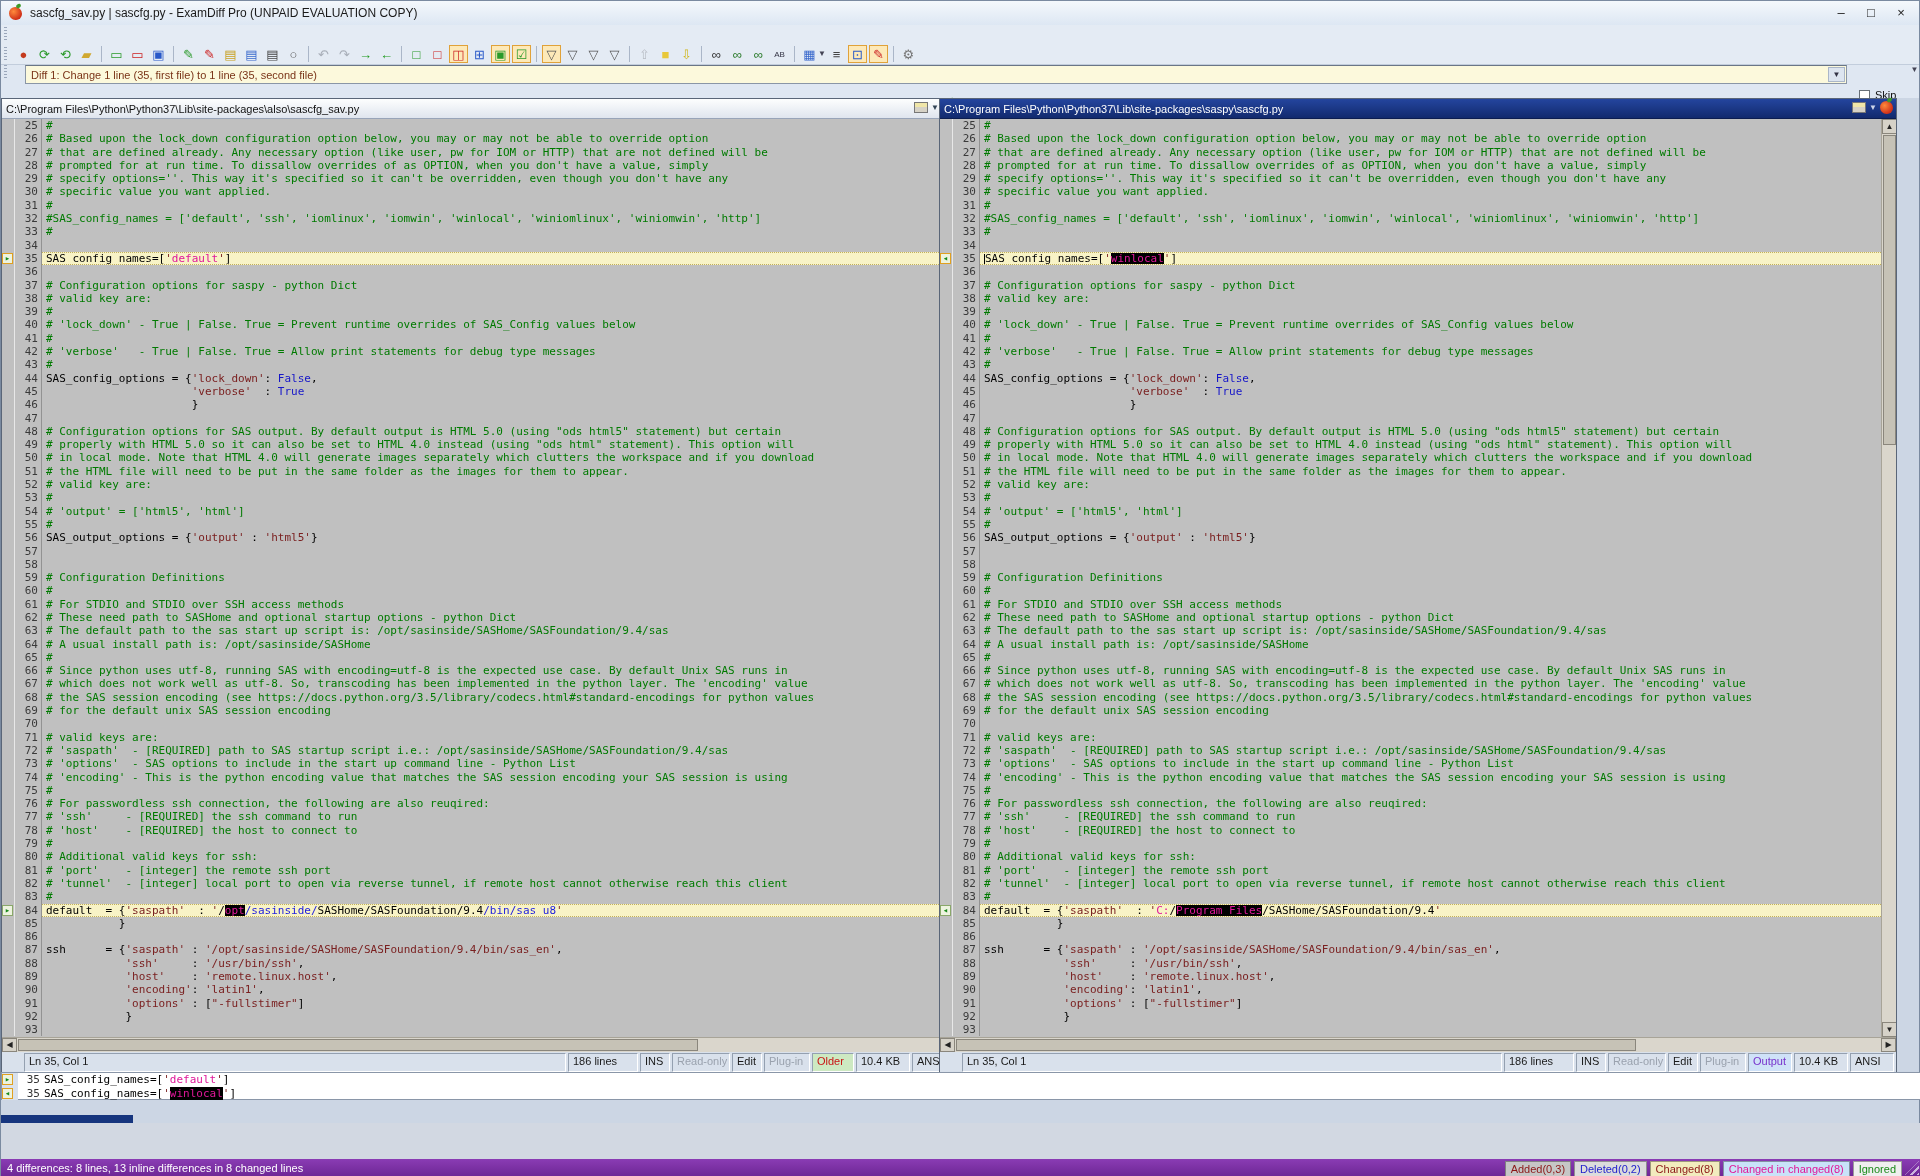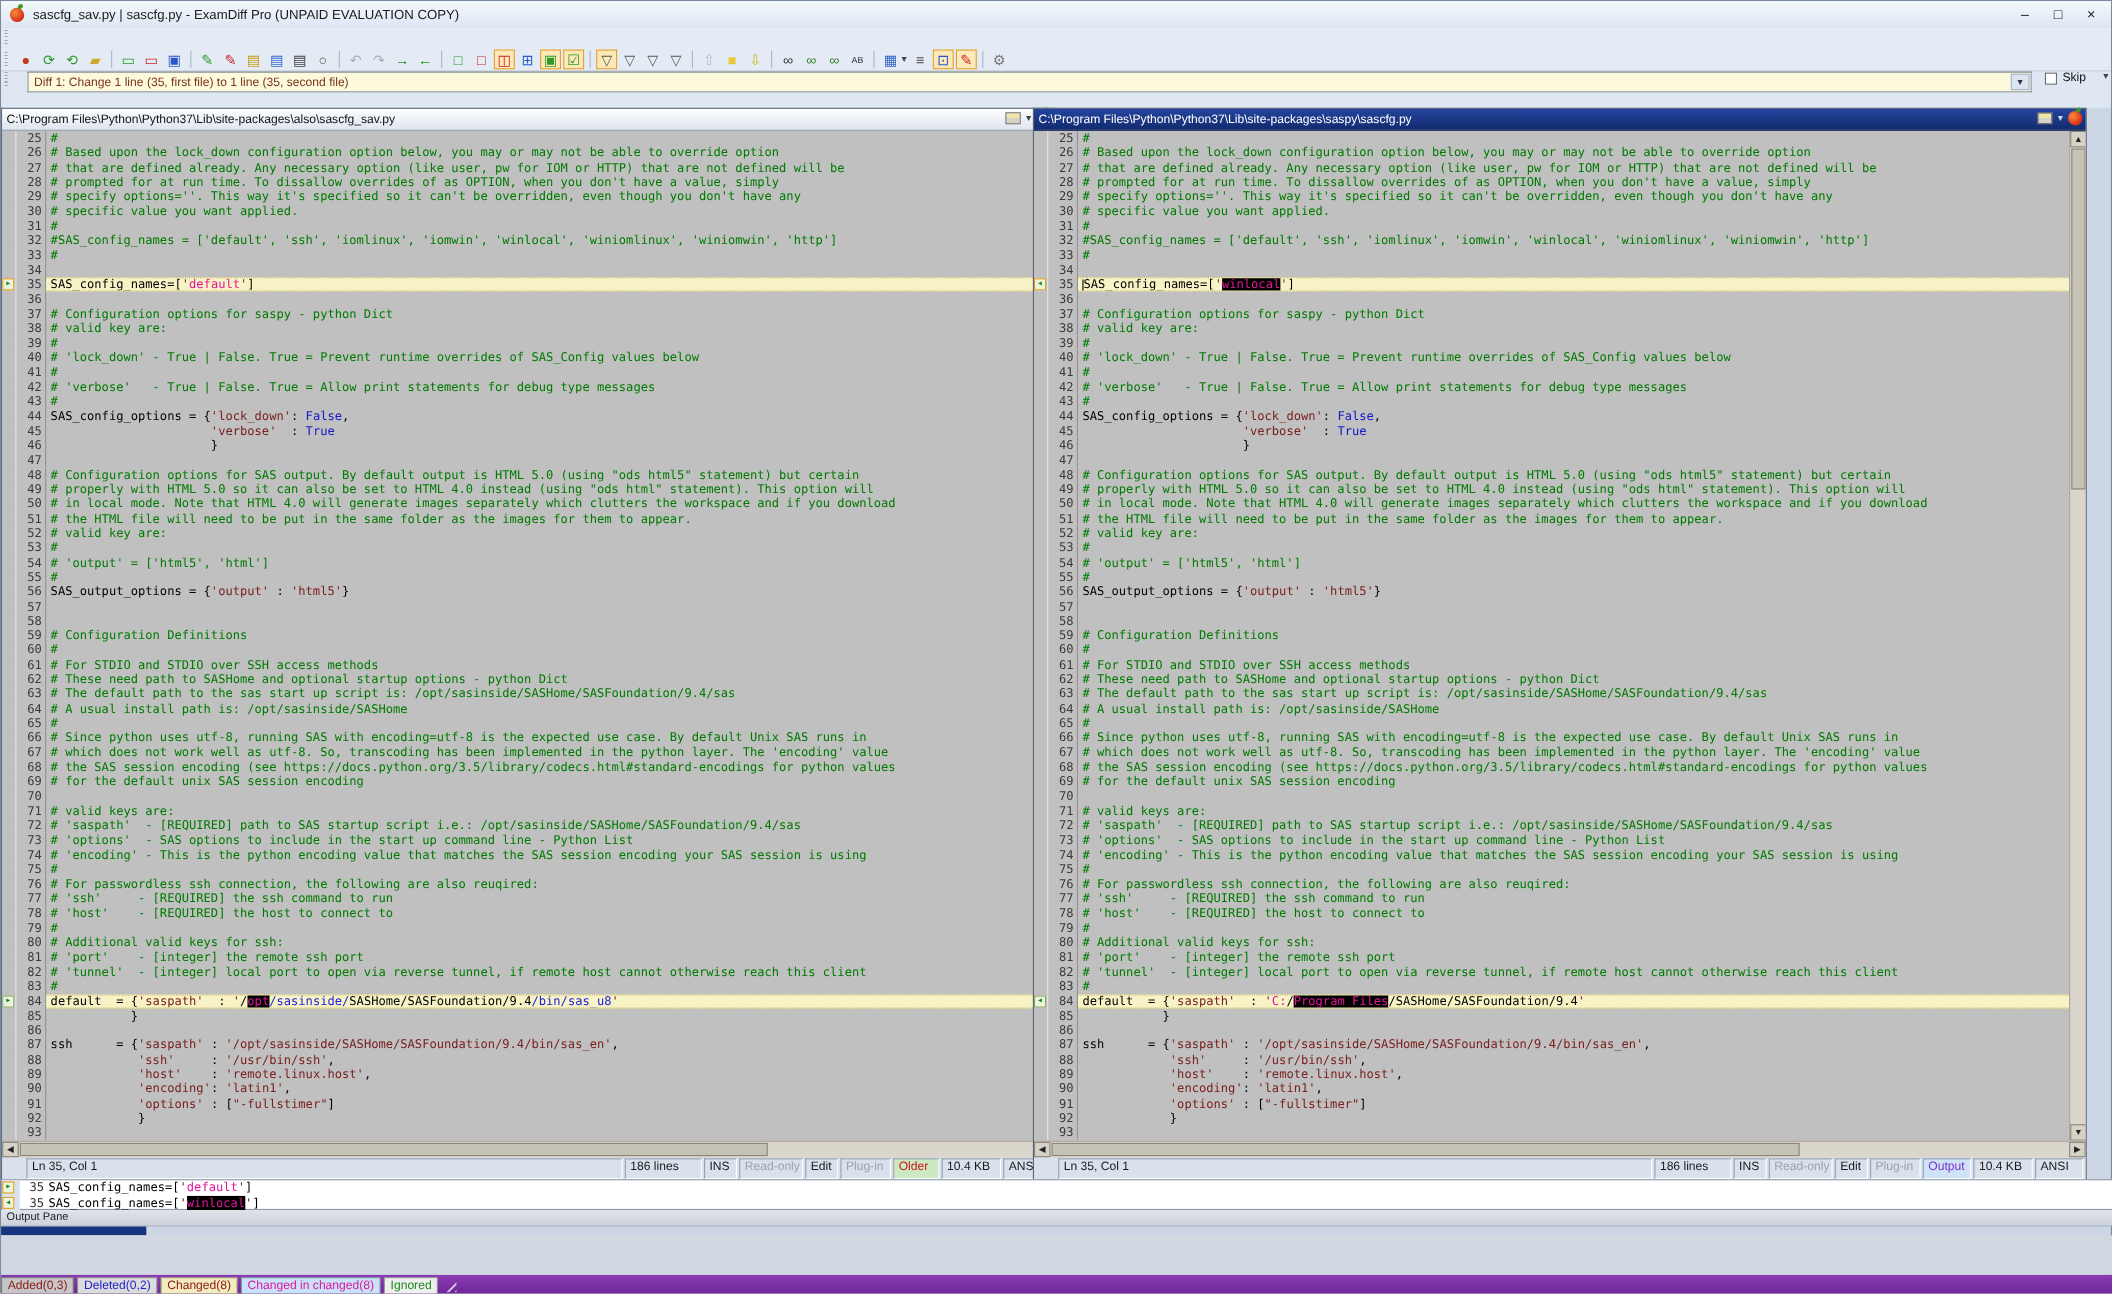--- a/index.html
+++ b/index.html
@@ -32,21 +32,21 @@
   .tsep { width:1px; height:16px; background:#aab6c8; margin:0 4px; }
   .tdd { font-size:8px; color:#445; margin-left:-2px; }
 
   
   #diffbar { position:absolute; left:0; top:64px; width:100%; height:33px; background:#dfe7f2; display:flex; align-items:flex-start; }
   #diff-combo { position:relative; margin-left:12px; width:1822px; height:19px; background:#fcf9dc;
     border:1px solid #8a96a6; border-top-color:#6a7686; display:flex; align-items:center; }
   #diff-combo-text { font-size:11px; color:#7a3418; padding-left:5px; }
   #diff-combo-btn { position:absolute; right:1px; top:1px; width:17px; height:15px; background:#dde5f0;
     border:1px solid #aab6c8; font-size:8px; text-align:center; line-height:14px; color:#334; }
-  #skip-area { display:flex; align-items:center; margin-left:12px; gap:5px; }
+  #skip-area { display:flex; align-items:center; margin-left:12px; gap:5px;margin-top:24px; }
   #skip-check { width:11px; height:11px; background:#fff; border:1px solid #687078; }
   #skip-label { font-size:11px; color:#111; }
   #diffbar-overflow { font-size:8px; color:#445; margin-left:14px; }
 
   
   .panel { position:absolute; top:97px; width:958px; height:974px; border:1px solid #5a6678; background:#c0c0c0; }
   #panel-left { left:0; }
   #panel-right { left:938px; }
   .pane-header { position:relative; height:20px; display:flex; align-items:center; padding:0 4px; }
   .pane-header.inactive { background:linear-gradient(#fdfefe,#dfe5ee); border-bottom:1px solid #98a4b8; }
@@ -403,24 +403,22 @@
         <span class="sfield" style="width: 54px;">10.4 KB</span>
         <span class="sfield" style="width: 44px;">ANSI</span>
       </div>
     </div>
 
   <div id="bottom-pane">
       <div class="brow"><span class="bmargin"><span class="marker current">▸</span></span><span class="bnum">35</span><span class="bcode"><span class="sg-p">SAS_config_names=[</span><span class="sg-s">'</span><span class="sg-ins">default</span><span class="sg-s">'</span><span class="sg-p">]</span></span></div>
       <div class="brow"><span class="bmargin"><span class="marker current">◂</span></span><span class="bnum">35</span><span class="bcode"><span class="sg-p">SAS_config_names=[</span><span class="sg-s">'</span><span class="sg-ch">winlocal</span><span class="sg-s">'</span><span class="sg-p">]</span></span></div>
     </div>
 
-  <div id="output-header">
-    <span>Output Pane</span>
-  </div>
   <div id="output-thumb"></div>
   <div id="output-area"></div>
 
   <div id="statusbar">
+    <span id="status-summary">4 differences: 8 lines, 13 inline differences in 8 changed lines</span>
     <span id="badges"><span class="badge" style="color: rgb(139, 22, 22); background: rgb(198, 198, 198);">Added(0,3)</span><span class="badge" style="color: rgb(34, 34, 204); background: rgb(220, 220, 220);">Deleted(0,2)</span><span class="badge" style="color: rgb(139, 22, 22); background: rgb(242, 236, 190);">Changed(8)</span><span class="badge" style="color: rgb(224, 24, 154); background: rgb(201, 226, 249);">Changed in changed(8)</span><span class="badge" style="color: rgb(26, 138, 26); background: rgb(239, 239, 239);">Ignored</span></span>
     <span id="resize-grip"></span>
   </div>
 
 </div>
 
 </body></html>

